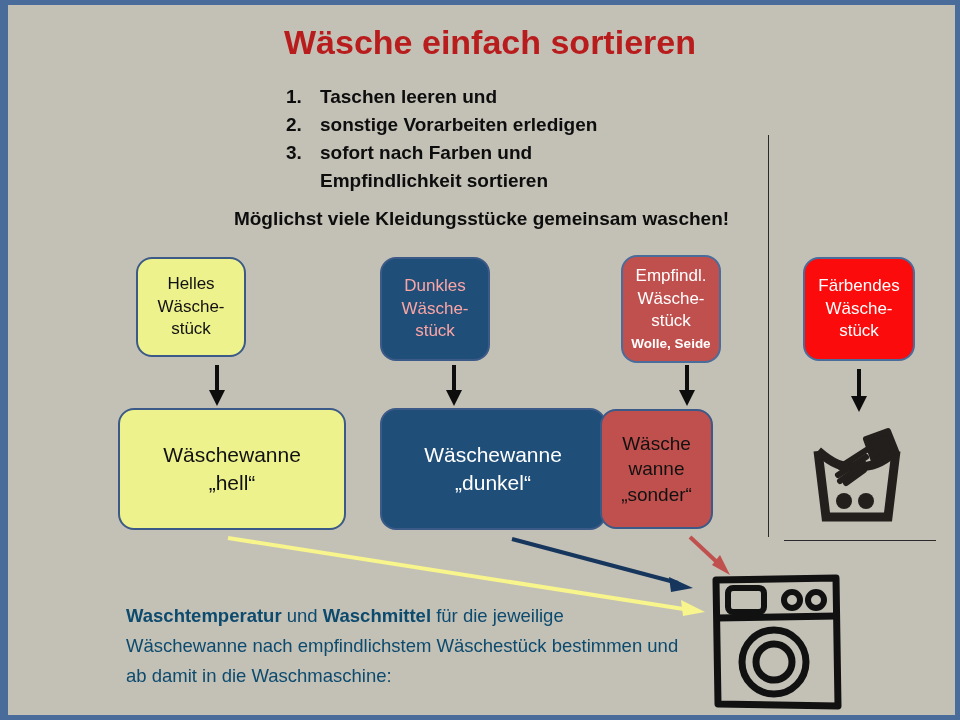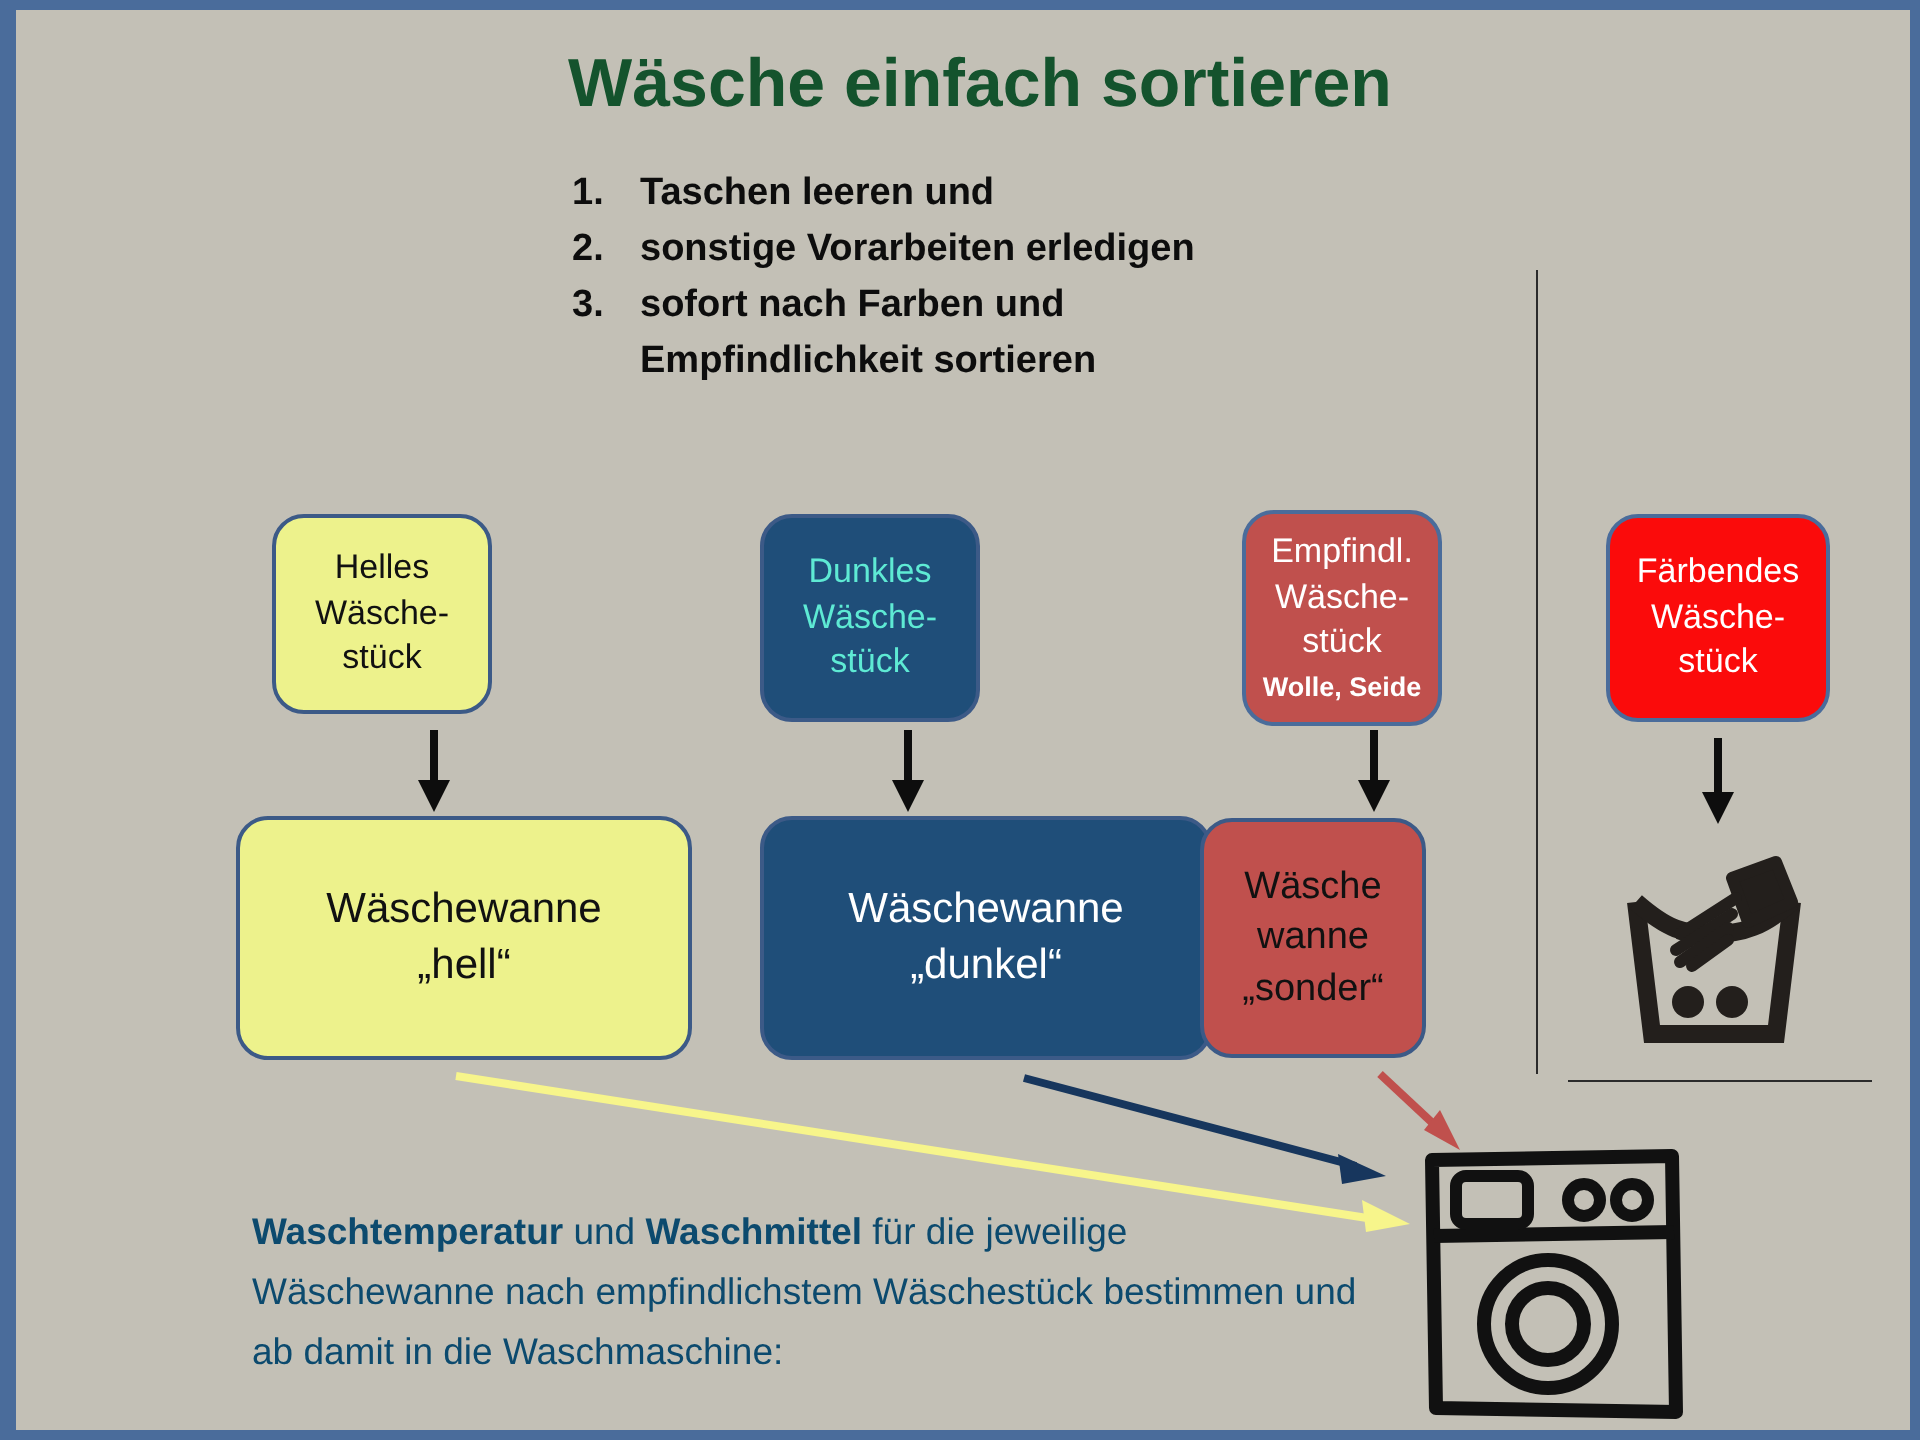--- a/index.html
+++ b/index.html
@@ -23,21 +23,21 @@
     overflow: hidden;
   }
   .abs { position: absolute; }
 
   
   #title {
     left: 0; right: 0; top: 18px;
     text-align: center;
     font-size: 34px;
     font-weight: bold;
-    color: #14532d;
+    color: #b91c1c;
     letter-spacing: 0px;
     margin-left: 17px;
   }
   #steps {
     left: 278px; top: 78px;
     width: 430px;
     font-size: 19px;
     font-weight: bold;
     color: #0d0d0d;
     line-height: 1.48;
@@ -84,21 +84,21 @@
     left: 128px; top: 252px; width: 110px; height: 100px;
     background: #edf28c;
     border: 2.5px solid #3c5a87;
     color: #111111;
     font-size: 17px;
   }
   .box-dunkel-item {
     left: 372px; top: 252px; width: 110px; height: 104px;
     background: #1f4e79;
     border: 2.5px solid #3c5a87;
-    color: #5eead4;
+    color: #fca5a5;
     font-size: 17px;
   }
   .box-empfindl-item {
     left: 613px; top: 250px; width: 100px; height: 108px;
     background: #c0504d;
     border: 2.5px solid #4a6c9b;
     color: #ffffff;
     font-size: 17px;
   }
   .box-empfindl-item .sub {
@@ -170,20 +170,21 @@
     <div class="step">
       <span class="step-num">3.</span>
       <span class="step-text">sofort nach Farben und</span>
     </div>
     <div class="step">
       <span class="step-num"></span>
       <span class="step-text">Empfindlichkeit sortieren</span>
     </div>
   </div>
 
+  <div class="abs" id="subtitle">Möglichst viele Kleidungsstücke gemeinsam waschen!</div>
 
   <div class="abs box box-hell-item">
     <span class="line">Helles</span>
     <span class="line">Wäsche-</span>
     <span class="line">stück</span>
   </div>
 
   <div class="abs box box-dunkel-item">
     <span class="line">Dunkles</span>
     <span class="line">Wäsche-</span>

